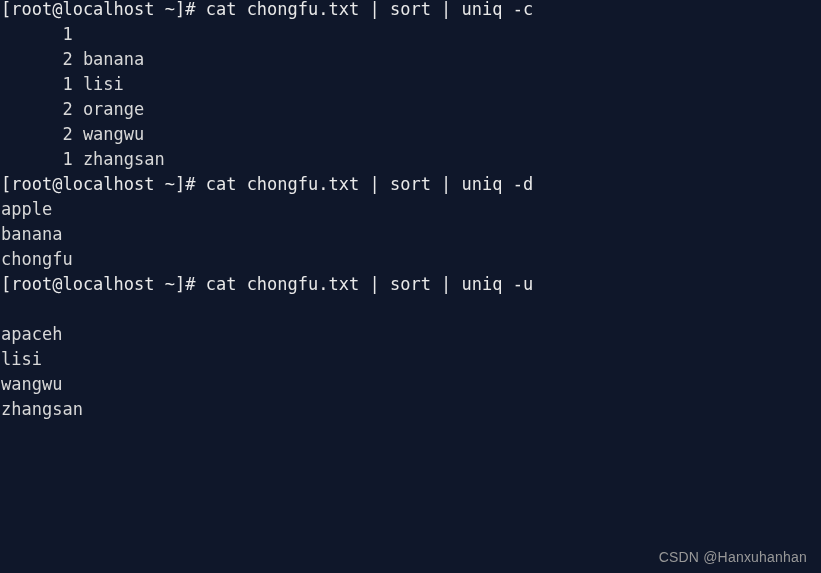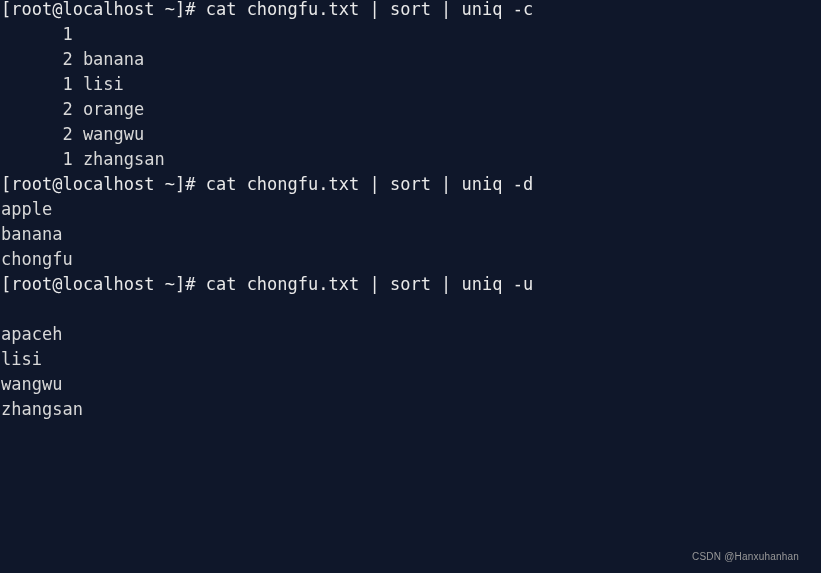--- a/index.html
+++ b/index.html
@@ -39,25 +39,25 @@
   }
   .cursor {
     display: inline-block;
     width: 11px;
     height: 19px;
     background: #00ea00;
     vertical-align: -4px;
   }
   #watermark {
     position: absolute;
-    right: 22px;
+    right: 14px;
     bottom: 8px;
     color: #989898;
     font-family: "Liberation Sans", "DejaVu Sans", sans-serif;
-    font-size: 10px;
+    font-size: 14px;
     line-height: 16px;
     letter-spacing: 0.2px;
     white-space: pre;
   }
 </style>
 </head>
 <body>
 
 <div id="terminal">
   <div id="screen">

